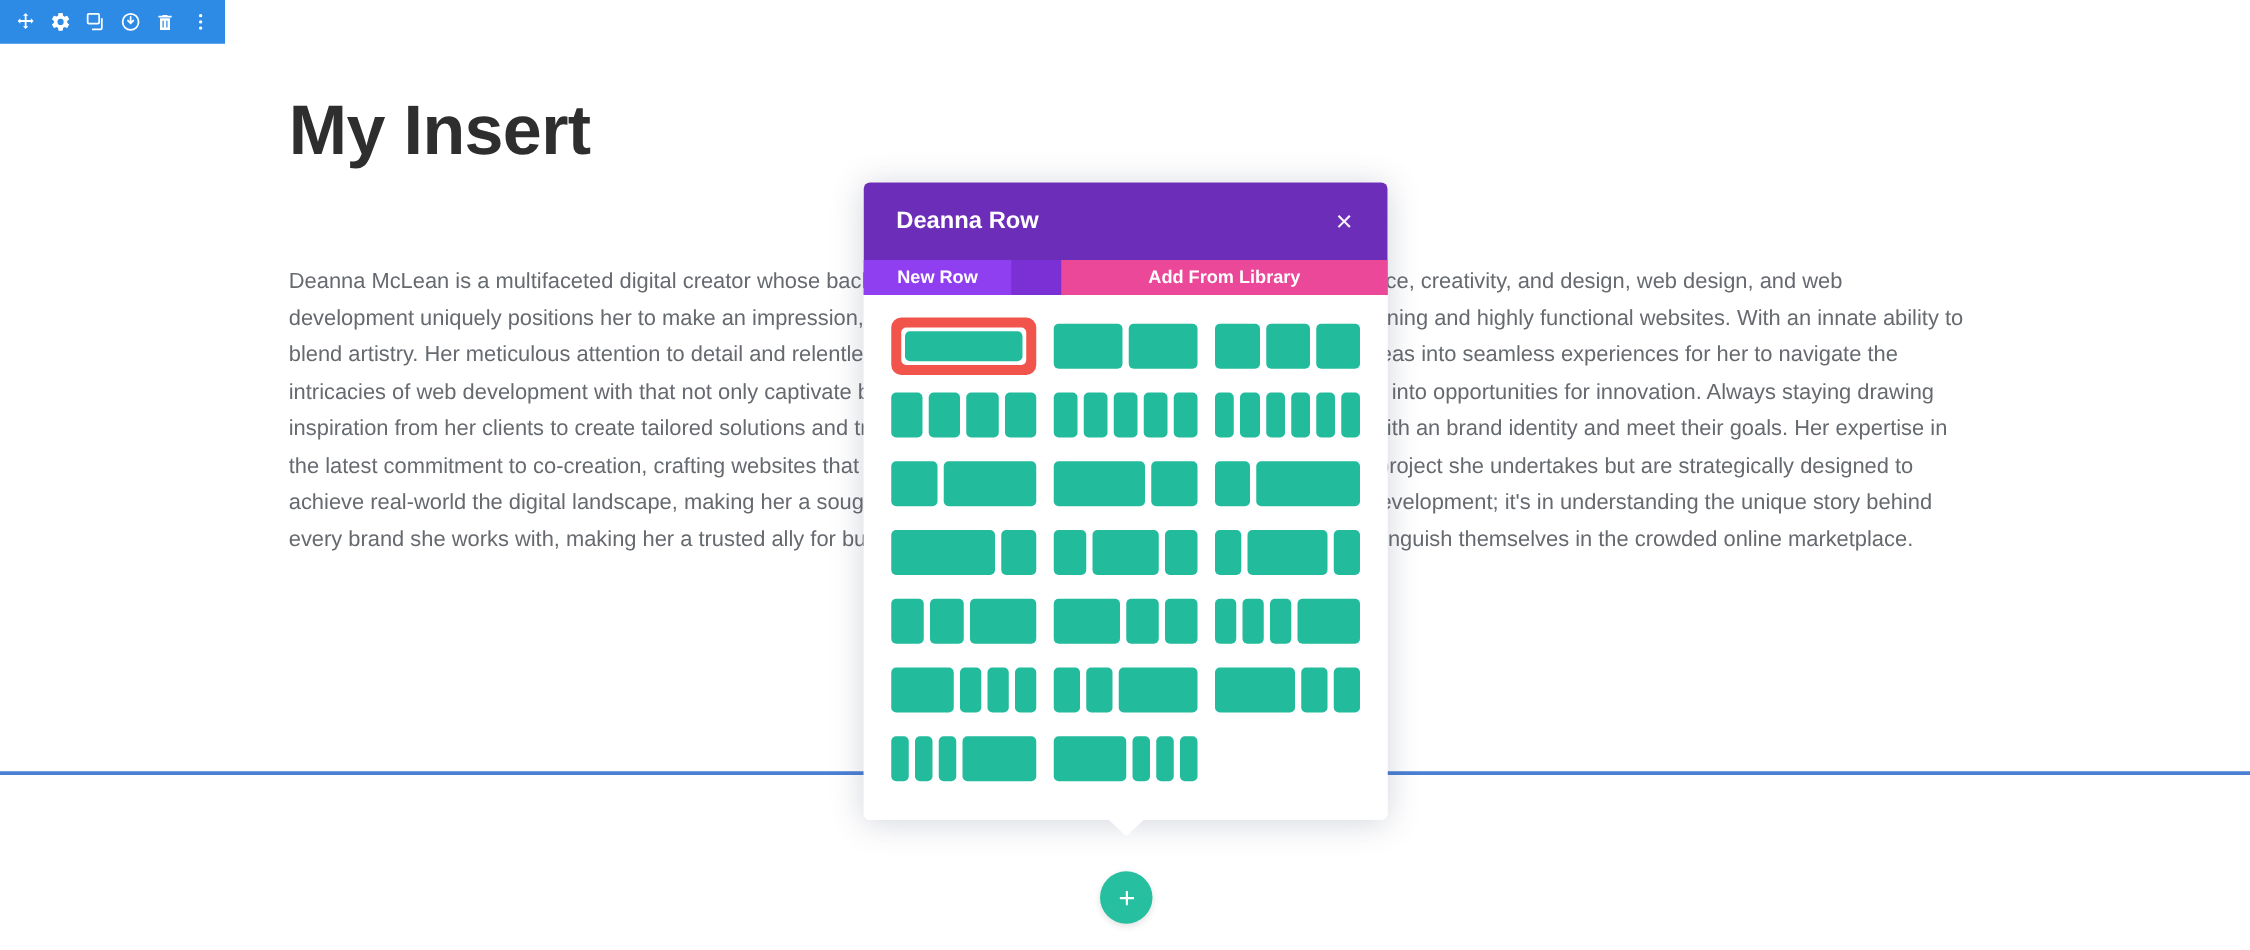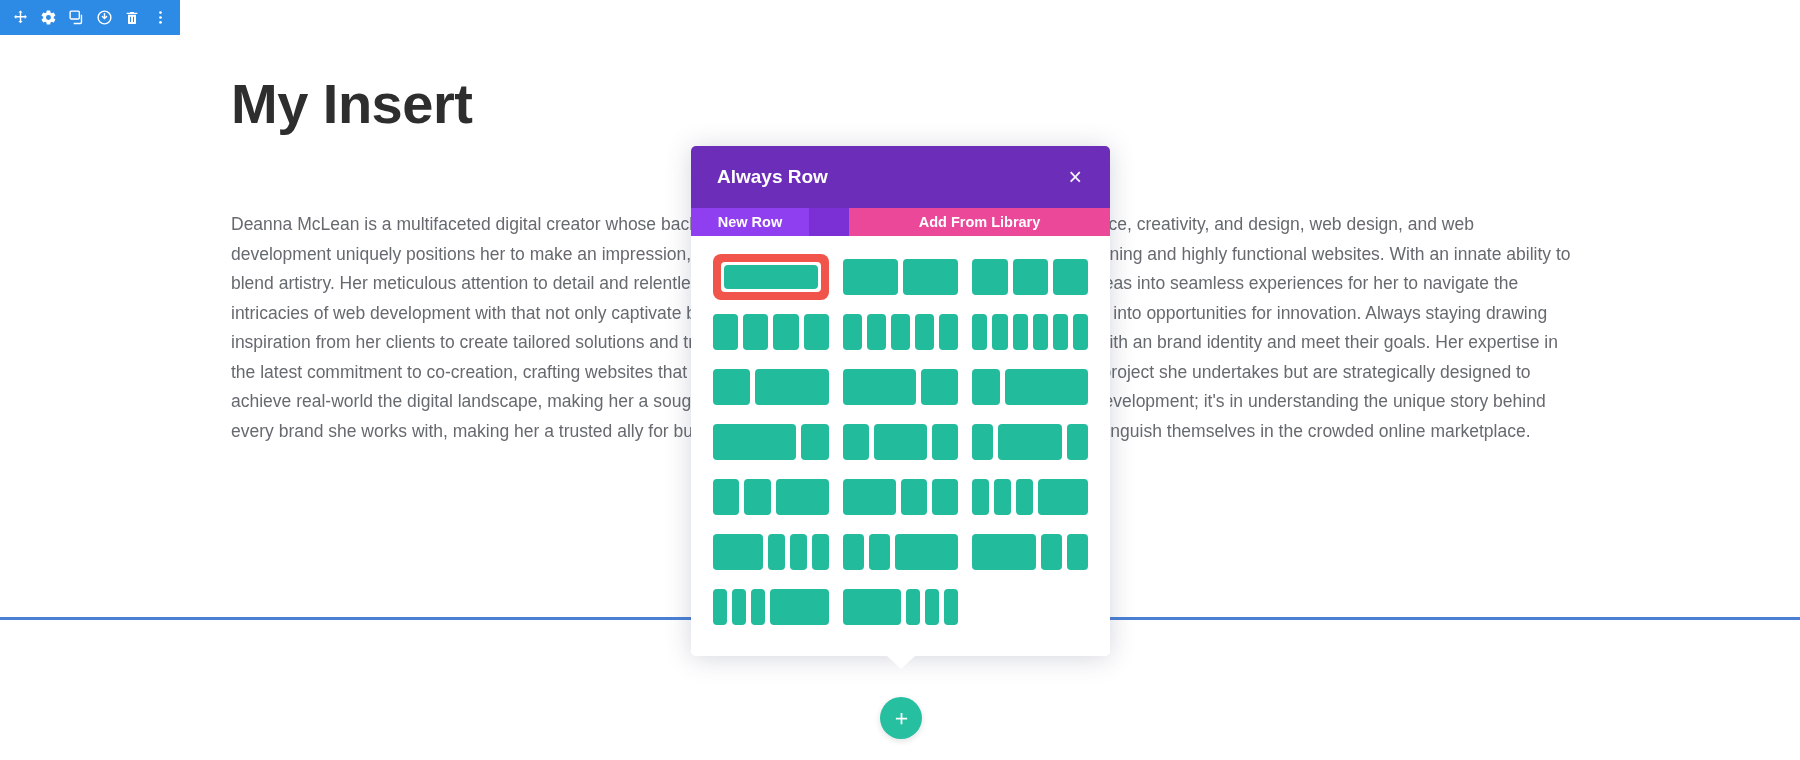--- a/index.html
+++ b/index.html
@@ -270,21 +270,21 @@
       <circle cx="12" cy="5" r="1.9"></circle>
       <circle cx="12" cy="12" r="1.9"></circle>
       <circle cx="12" cy="19" r="1.9"></circle>
     </svg>
   </span>
 </div>
 
 <div class="insert-row-modal">
 
   <div class="modal-header">
-    <span class="modal-title">Always Row</span>
+    <span class="modal-title">Deanna Row</span>
     <span class="modal-close">×</span>
   </div>
 
   <div class="modal-tabs">
     <div class="modal-tab tab-new">New Row</div>
     <div class="modal-tab tab-lib">Add From Library</div>
   </div>
 
   <div class="modal-body">
     <div class="layout-grid" id="layout-grid">

